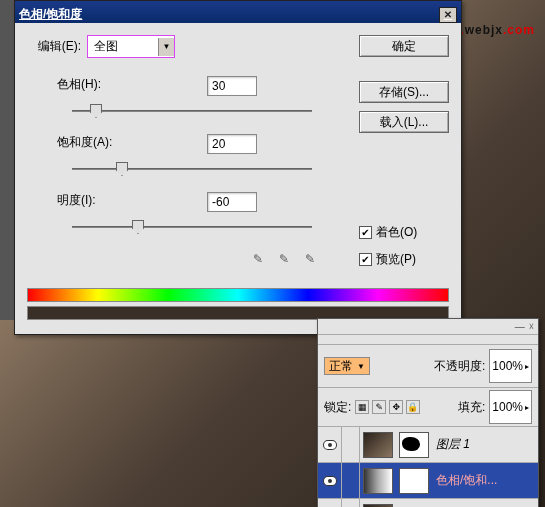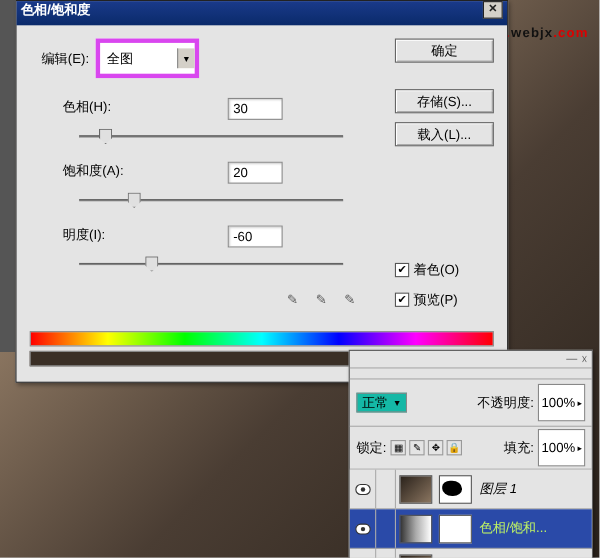--- a/index.html
+++ b/index.html
@@ -9,31 +9,31 @@
 .bg-photo { position: absolute; left: 0; top: 0; width: 545px; height: 507px; background: linear-gradient(135deg, #3a322b 0%, #8a7560 30%, #4a3d33 60%, #2a221b 100%); }
 .left-strip { position: absolute; left: 0; top: 0; width: 14px; height: 320px; background: #555; }
 
 
 .watermark { position: absolute; top: 18px; right: 10px; font-weight: bold; font-size: 18px; letter-spacing: 1px; }
 .watermark .red { color: #d00; }
 .watermark .dark { color: #111; }
 
 
 .dialog { position: absolute; left: 14px; top: 0; width: 448px; background: #e4e4e4; border: 1px solid #222; box-shadow: 2px 2px 4px rgba(0,0,0,0.4); }
-.titlebar { height: 22px; background: linear-gradient(#1a3a8a, #0a2a6a); color: #fff; display: flex; align-items: flex-start; padding: 0 4px; }
+.titlebar { height: 22px; background: linear-gradient(#1a3a8a, #0a2a6a); color: #fff; display: flex; align-items: flex-end; padding: 0 4px; text-decoration: underline; }
 .titlebar-text { flex: 1; font-weight: bold; }
 .close-btn { width: 18px; height: 16px; background: #d4d0c8; border: 1px solid #222; display: flex; align-items: center; justify-content: center; color: #222; font-weight: bold; font-size: 10px; line-height: 1; }
 
-.dialog-body { padding: 12px; display: flex; gap: 22px; }
+.dialog-body { padding: 12px; display: flex; gap: 10px; }
 .left-panel { flex: 1; }
-.right-panel { width: 90px; display: flex; flex-direction: column; gap: 8px; }
+.right-panel { width: 90px; display: flex; flex-direction: column; gap: 8px; margin-left: 20px; }
 
 .edit-row { display: flex; align-items: center; gap: 6px; margin-bottom: 18px; }
 .edit-label { width: 54px; text-align: right; }
-.combo { display: flex; align-items: center; border: 4px solid #d946ef; background: #fff; height: 36px; }
+.combo { display: flex; align-items: center; border: 1px solid #d946ef; background: #fff; height: 23px; }
 .combo-text { padding: 0 6px; width: 70px; }
 .combo-btn { width: 16px; height: 18px; background: #d4d0c8; border-left: 1px solid #888; display: flex; align-items: center; justify-content: center; font-size: 8px; }
 
 .slider-group { padding-left: 30px; margin-bottom: 14px; }
 .slider-row { display: flex; align-items: flex-start; }
 .slider-label { width: 150px; }
 .num-input { width: 50px; height: 20px; border: 1px solid #888; box-shadow: inset 1px 1px 2px rgba(0,0,0,0.2); background: #fff; padding: 0 4px; text-align: left; }
 .slider-track { position: relative; width: 240px; height: 18px; margin-top: 6px; margin-left: 15px; }
 .slider-track::before { content: ""; position: absolute; left: 0; right: 0; top: 8px; height: 2px; background: #888; box-shadow: inset 0 1px 1px rgba(0,0,0,0.3); }
 .slider-thumb { position: absolute; top: 2px; width: 12px; height: 14px; background: #e0e0e0; border: 1px solid #666; clip-path: polygon(0 0, 100% 0, 100% 60%, 50% 100%, 0 60%); }
@@ -49,27 +49,27 @@
 .spectrum { margin: 8px 12px 4px; }
 .hue-bar { height: 14px; background: linear-gradient(to right, #f00, #ff0, #0f0, #0ff, #00f, #f0f, #f00); border: 1px solid #888; }
 .gray-bar { height: 14px; background: #3a2f26; border: 1px solid #888; margin-top: 4px; }
 
 
 .layers-panel { position: absolute; right: 6px; top: 318px; width: 222px; background: #e4e4e4; border: 1px solid #555; box-shadow: 2px 2px 4px rgba(0,0,0,0.4); }
 .panel-top { height: 16px; border-bottom: 1px solid #aaa; display: flex; justify-content: flex-end; align-items: center; padding: 0 4px; gap: 4px; }
 .panel-dash { font-size: 10px; color: #555; }
 .panel-tabs { height: 10px; border-bottom: 1px solid #aaa; }
 .panel-controls { padding: 4px 6px; display: flex; align-items: center; gap: 4px; border-bottom: 1px solid #aaa; }
-.mini-select { border: 1px solid #888; background: #14b8a6; height: 18px; display: flex; align-items: center; padding: 0 4px; }
+.mini-select { border: 1px solid #888; background: #fdba74; height: 18px; display: flex; align-items: center; padding: 0 4px; }
 .mini-select .arrow { margin-left: 4px; font-size: 8px; }
 .pct-box { border: 1px solid #888; background: #fff; height: 34px; padding: 0 2px; display: flex; align-items: center; }
 
 .layer-list { background: #e4e4e4; }
 .layer-row { display: flex; align-items: center; height: 36px; border-bottom: 1px solid #aaa; }
-.layer-row.selected { background: #2a4aa8; color: #bef264; }
+.layer-row.selected { background: #2a4aa8; color: #fca5a5; }
 .vis-col { width: 24px; height: 100%; border-right: 1px solid #aaa; display: flex; align-items: center; justify-content: center; }
 .link-col { width: 18px; height: 100%; border-right: 1px solid #aaa; }
 .thumb { width: 30px; height: 26px; border: 1px solid #555; margin: 0 3px; background: #888; }
 .thumb.photo { background: linear-gradient(135deg, #2a221b, #8a7560); }
 .thumb.mask-white { background: #fff; position: relative; }
 .thumb.mask-white::after { content:""; position:absolute; left:2px; top:4px; width:18px; height:14px; background:#000; border-radius:40% 50% 45% 50%; }
 .thumb.grad { background: linear-gradient(to right, #333, #aaa, #fff); }
 .thumb.white { background: #fff; }
 .layer-name { margin-left: 4px; font-style: italic; }
 .layer-row.selected .layer-name { font-style: normal; }

